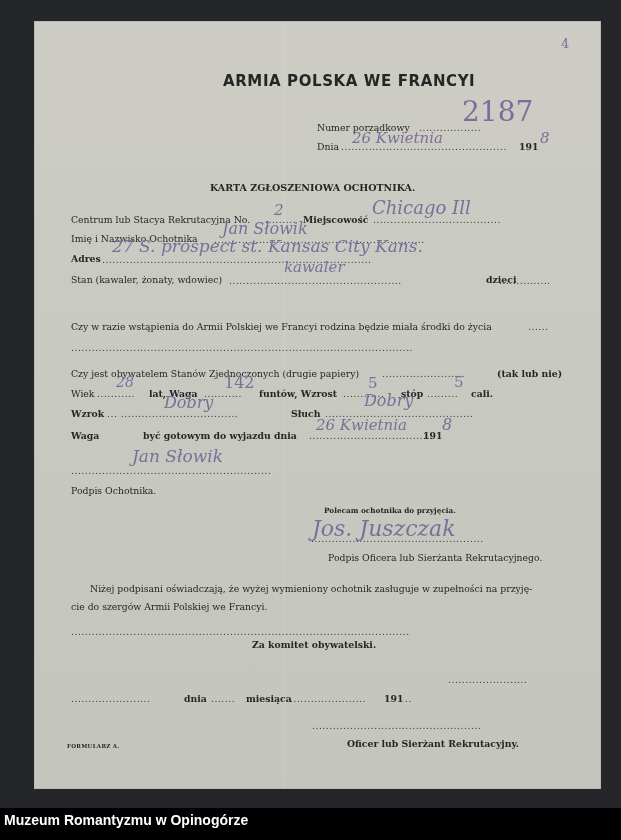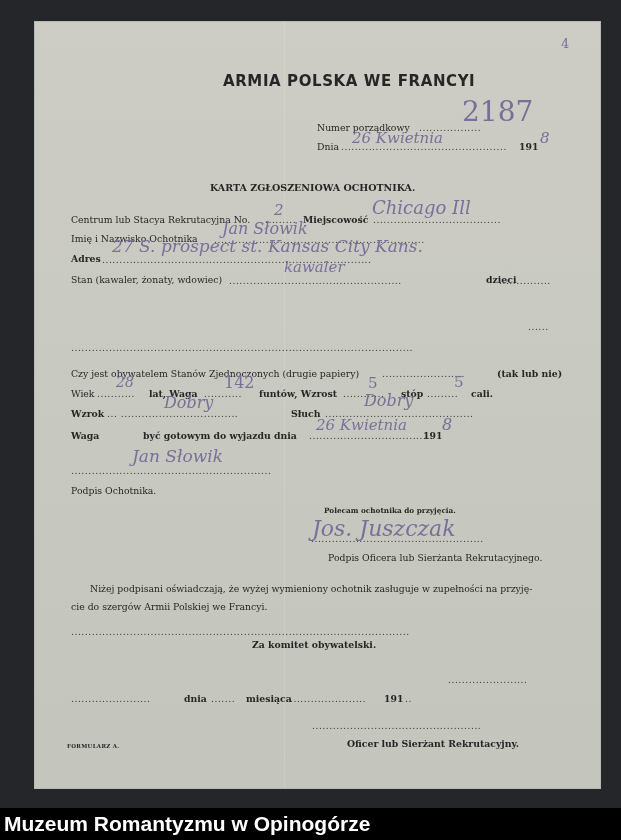--- a/index.html
+++ b/index.html
@@ -9,21 +9,21 @@
            background:#c9c9c0; background-image:linear-gradient(180deg,#cdcdc5 0%,#c7c8bf 55%,#c4c5bc 100%);
            box-shadow:0 0 0 1px #b8b9b0 inset; }
   .crease { position:absolute; left:250px; top:0; width:1px; height:768px; background:rgba(255,255,255,0.12); }
   .t { position:absolute; color:#262626; font-size:9.3px; white-space:nowrap; line-height:11px; }
   .b { font-weight:bold; }
   .dots { color:#3a3a3a; letter-spacing:0.5px; }
   .hw { position:absolute; color:#7a6f9a; font-family:"DejaVu Serif", serif; font-style:italic; white-space:nowrap; }
   .title { font-family:"DejaVu Sans", sans-serif; font-weight:bold; font-size:15px; letter-spacing:0.6px; }
   .caption { position:absolute; left:0; top:808px; width:621px; height:32px; background:#000; }
   .caption span { position:absolute; left:4px; top:4px; color:#fff; font-family:"Liberation Sans", sans-serif;
-                  font-weight:bold; font-size:21px; }
+                  font-weight:bold; font-size:14px; }
 </style>
 </head>
 <body>
 
 <div class="paper">
   <div class="crease"></div>
 
   <span class="hw" style="left:527px;top:15px;font-size:13px;font-style:normal;">4</span>
 
   <span class="t title" style="left:189px;top:55px;">ARMIA POLSKA WE FRANCYI</span>
@@ -54,20 +54,21 @@
   <span class="t b" style="left:37px;top:232px;">Adres</span>
   <span class="t dots" style="left:68px;top:233px;">..............................................................................</span>
   <span class="hw" style="left:78px;top:215px;font-size:17px;">27 S. prospect st. Kansas City Kans.</span>
 
   <span class="t" style="left:37px;top:253px;">Stan (kawaler, żonaty, wdowiec)</span>
   <span class="t dots" style="left:195px;top:254px;">..................................................</span>
   <span class="hw" style="left:250px;top:237px;font-size:15px;">kawaler</span>
   <span class="t b" style="left:452px;top:253px;">dzieci</span>
   <span class="t dots" style="left:465px;top:254px;">...............</span>
 
+  <span class="t" style="left:37px;top:300px;">Czy w razie wstąpienia do Armii Polskiej we Francyi rodzina będzie miała środki do życia</span>
   <span class="t dots" style="left:494px;top:300px;">......</span>
   <span class="t dots" style="left:37px;top:321px;">...................................................................................................</span>
 
   <span class="t" style="left:37px;top:347px;">Czy jest obywatelem Stanów Zjednoczonych (drugie papiery)</span>
   <span class="t dots" style="left:348px;top:347px;">........................</span>
   <span class="t b" style="left:463px;top:347px;">(tak lub nie)</span>
 
   <span class="t" style="left:37px;top:367px;">Wiek</span>
   <span class="t dots" style="left:63px;top:367px;">...........</span>
   <span class="hw" style="left:82px;top:353px;font-size:14px;text-align:center;">28</span>

